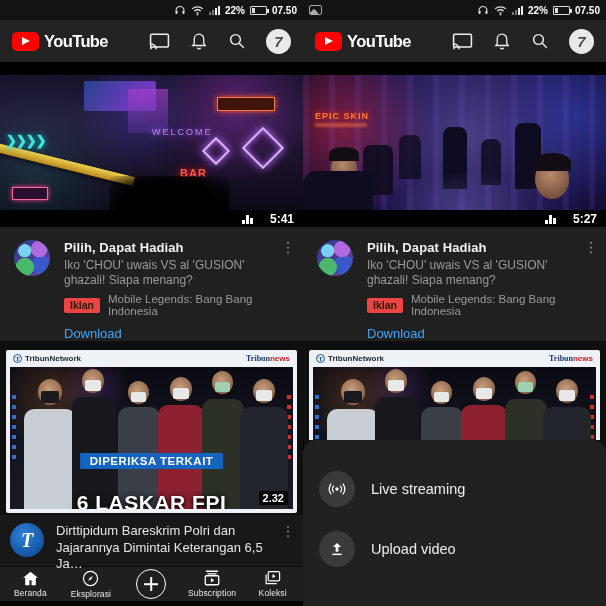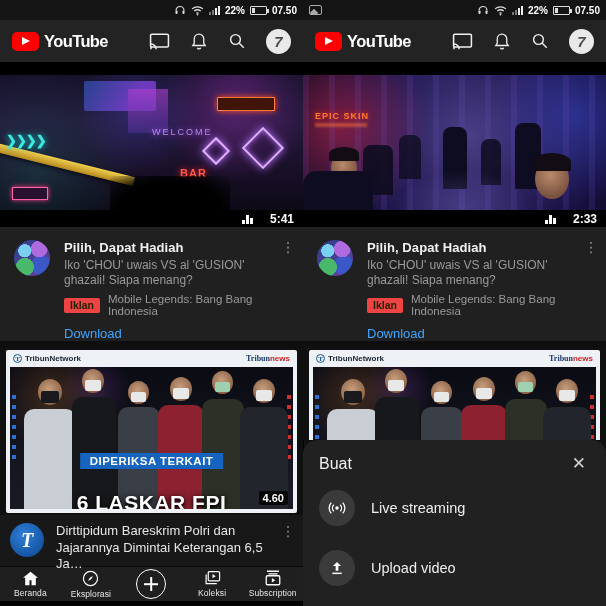--- a/index.html
+++ b/index.html
@@ -289,21 +289,21 @@
               <span class="mask" style="left:13px; top:11px; width:15px; height:10px; background:#9fd0b0;"></span>
               <span class="torso" style="width:42px; height:110px; background:#2c3026;"></span>
             </div>
           <div class="prsn" style="left:230px; top:12px; width:48px; height:130px;">
               <span class="head" style="left:13px; top:0; width:22px; height:24px;"></span>
               <span class="mask" style="left:16px; top:11px; width:16px; height:11px;"></span>
               <span class="torso" style="width:48px; height:102px; background:#23252c;"></span>
             </div>
           <div class="news-banner">DIPERIKSA TERKAIT</div>
           <div class="news-big big2">6 LASKAR FPI</div>
-          <div class="news-dur">4.60</div>
+          <div class="news-dur">2.32</div>
         </div>
       </div>
     </div>
 
     <div class="channel">
       <div class="ch-ava">
           <span>T</span>
         </div>
       <div class="ch-title">Dirttipidum Bareskrim Polri dan Jajarannya Dimintai Keterangan 6,5 Ja…</div>
       <div class="dots">⋮</div>
@@ -318,36 +318,36 @@
       </div>
       <div class="nav-item">
         <svg width="17" height="17" viewBox="0 0 24 24">
             <circle cx="12" cy="12" r="10" stroke="#fff" stroke-width="1.7" fill="none"></circle>
             <path d="M15.5 8.5 13 13l-4.5 2.5L11 11z" fill="#fff"></path>
           </svg>
         <span>Eksplorasi</span>
       </div>
       <div class="create-btn">
         <div class="create-circle"></div>
+      </div>
+      <div class="nav-item">
+        <svg width="18" height="16" viewBox="0 0 24 21">
+            <path d="M4 1.5h16M6 5h12" stroke="#fff" stroke-width="1.7"></path>
+            <rect x="3" y="7.5" width="18" height="12" rx="1.5" stroke="#fff" stroke-width="1.7" fill="none"></rect>
+            <path d="M10.5 10.5l4.5 3-4.5 3z" fill="#fff"></path>
+          </svg>
+        <span>Subscription</span>
       </div>
       <div class="nav-item">
         <svg width="17" height="16" viewBox="0 0 24 22">
             <rect x="6" y="2" width="16" height="13" rx="1.5" stroke="#fff" stroke-width="1.7" fill="none"></rect>
             <path d="M3 6v13h15" stroke="#fff" stroke-width="1.7" fill="none"></path>
             <path d="M12 5.5l4.5 3-4.5 3z" fill="#fff"></path>
           </svg>
         <span>Koleksi</span>
-      </div>
-      <div class="nav-item">
-        <svg width="18" height="16" viewBox="0 0 24 21">
-            <path d="M4 1.5h16M6 5h12" stroke="#fff" stroke-width="1.7"></path>
-            <rect x="3" y="7.5" width="18" height="12" rx="1.5" stroke="#fff" stroke-width="1.7" fill="none"></rect>
-            <path d="M10.5 10.5l4.5 3-4.5 3z" fill="#fff"></path>
-          </svg>
-        <span>Subscription</span>
       </div>
     </div>
     <div class="navstrip"></div>
   </div>
 
   <div class="ph r">
 
     <div class="statusbar">
       <div class="sb-left">
           <span class="shot-ic"></span>
@@ -419,21 +419,21 @@
         <div class="hair" style="left:26px; top:72px; width:30px; height:14px;"></div>
         <div class="sil" style="left:0px; top:96px; width:70px; height:39px; border-radius:14px 14px 0 0;"></div>
         <div class="floorlight"></div>
       </div>
       <div class="dur">
         <span class="eq">
             <i style="height:4px"></i>
             <i style="height:9px"></i>
             <i style="height:6px"></i>
           </span>
-        <span>2:33</span>
+        <span>5:27</span>
       </div>
     </div>
 
     <div class="adsec">
       <div class="ad-row">
         <div class="ad-ava"></div>
         <div class="ad-body">
           <div class="ad-title">Pilih, Dapat Hadiah</div>
           <div class="ad-desc">Iko 'CHOU' uwais VS al 'GUSION' ghazali! Siapa menang?</div>
           <div class="ad-meta">
@@ -490,24 +490,20 @@
           <div class="prsn" style="left:230px; top:12px; width:48px; height:130px;">
               <span class="head" style="left:13px; top:0; width:22px; height:24px;"></span>
               <span class="mask" style="left:16px; top:11px; width:16px; height:11px;"></span>
               <span class="torso" style="width:48px; height:102px; background:#23252c;"></span>
             </div>
         </div>
       </div>
     </div>
 
     <div class="sheet">
-      <div class="sheet-head">
-        <span class="sheet-title">Buat</span>
-        <span class="sheet-close">✕</span>
-      </div>
       <div class="sheet-row">
         <span class="sheet-ic">
           <svg width="20" height="16" viewBox="0 0 28 22">
               <circle cx="14" cy="11" r="2.4" fill="#fff"></circle>
               <path d="M9.5 6.5a6.5 6.5 0 0 0 0 9" stroke="#fff" stroke-width="1.8" fill="none"></path>
               <path d="M18.5 6.5a6.5 6.5 0 0 1 0 9" stroke="#fff" stroke-width="1.8" fill="none"></path>
               <path d="M6 3.5a11 11 0 0 0 0 15" stroke="#fff" stroke-width="1.8" fill="none"></path>
               <path d="M22 3.5a11 11 0 0 1 0 15" stroke="#fff" stroke-width="1.8" fill="none"></path>
             </svg>
         </span>

